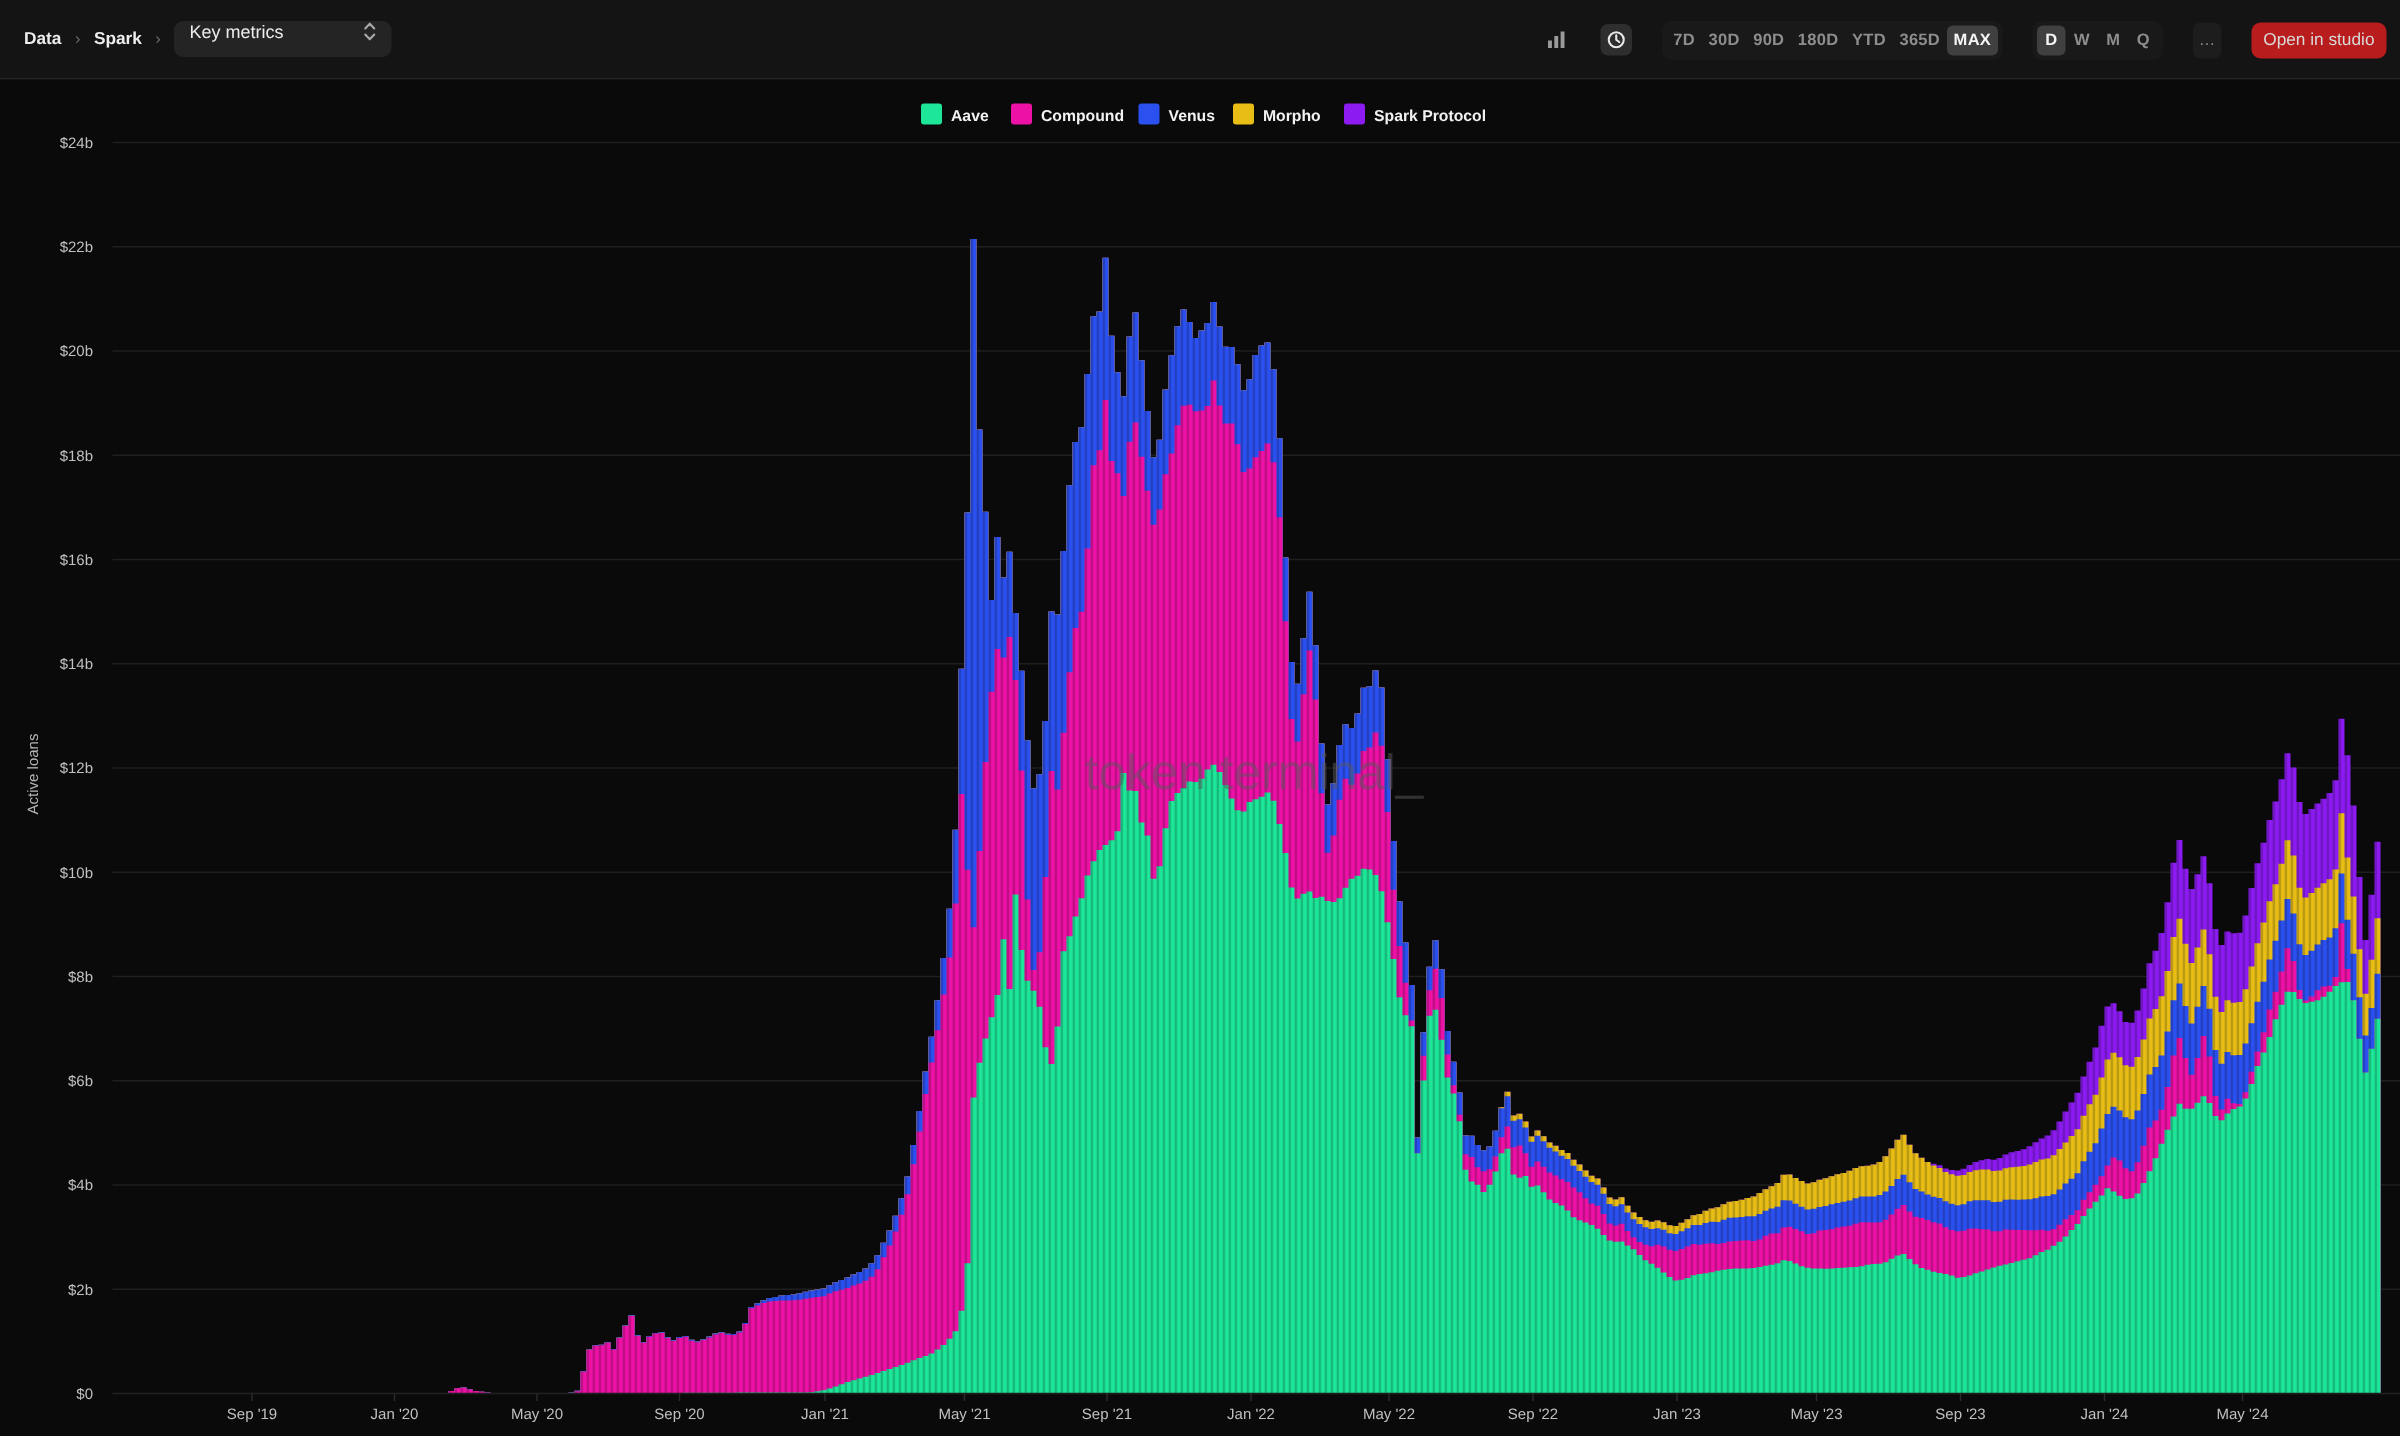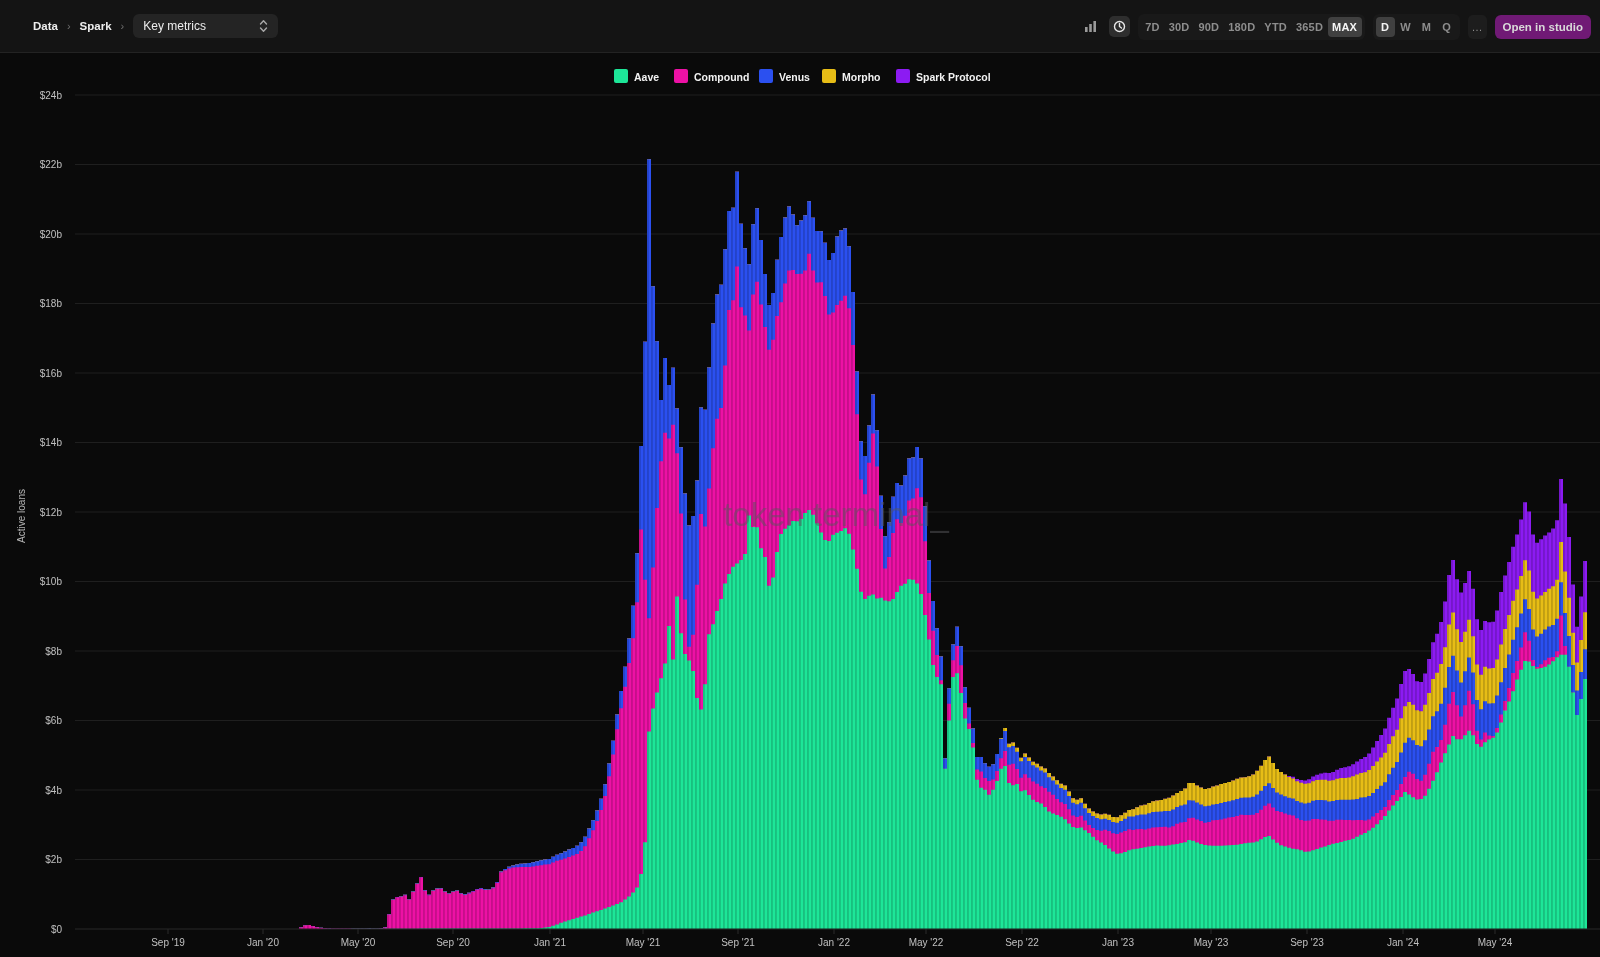--- a/index.html
+++ b/index.html
@@ -1,29 +1,29 @@
 <!DOCTYPE html>
 <html><head><meta charset="utf-8">
 <style>
 *{margin:0;padding:0;box-sizing:border-box}
 html,body{width:1600px;height:957px;background:#0a0a0a;overflow:hidden;font-family:"Liberation Sans",sans-serif}
 .hdr{position:absolute;top:0;left:0;width:1600px;height:53px;background:#141414;border-bottom:1px solid #232323;display:flex;align-items:center}
-.crumb{display:flex;align-items:center;margin-left:33px;gap:9px}
+.crumb{display:flex;align-items:center;margin-left:16px;gap:9px}
 .crumb .t{color:#ededed;font-size:11.5px;font-weight:600}
 .crumb .c{color:#6f6f6f;font-size:11px}
-.sel{margin-left:9px;width:145px;height:24px;background:#242424;border-radius:6px;display:flex;align-items:center;justify-content:space-between;padding:0 10px;color:#ededed;font-size:12px;font-weight:500}
-.right{position:absolute;right:9px;top:0;height:53px;display:flex;align-items:center;gap:8px}
+.sel{margin-left:9px;width:145px;height:24px;background:#242424;border-radius:6px;display:flex;justify-content:space-between;padding:0 10px;color:#ededed;font-size:12px;font-weight:500}
+.right{position:absolute;right:9px;top:0;height:53px;display:flex;align-items:center;gap:20px}
 .icn{width:20px;height:20px;display:flex;align-items:center;justify-content:center;border-radius:5px}
 .icn.on{background:#2e2e2e;width:21px;height:21px}
 .grp{background:#191919;border-radius:6px;height:26px;display:flex;align-items:center;padding:0 3px}
 .grp .b{color:#8d8d8d;font-size:11px;font-weight:600;padding:0 4.5px;height:20px;display:flex;align-items:center;border-radius:4px;letter-spacing:0.2px}
 .grp .b.on{background:#404040;color:#f5f5f5}
 .grp2 .b{padding:0 5.5px}
 .dots{width:19px;height:24px;background:#1d1d1d;border-radius:5px;color:#8d8d8d;font-size:11px;display:flex;align-items:center;justify-content:center}
-.open{height:24px;background:#701a75;border-radius:6px;color:#d9d9d9;font-size:11.5px;font-weight:700;display:flex;align-items:center;padding:0 8px}
+.open{height:24px;background:#b91c1c;border-radius:6px;color:#d9d9d9;font-size:11.5px;font-weight:400;display:flex;align-items:center;padding:0 8px}
 .chart{position:absolute;top:53px;left:0}
 </style></head>
 <body>
 <div class="hdr">
  <div class="crumb">
       <span class="t">Data</span>
       <span class="c">›</span>
       <span class="t">Spark</span>
       <span class="c">›</span>
     </div>

